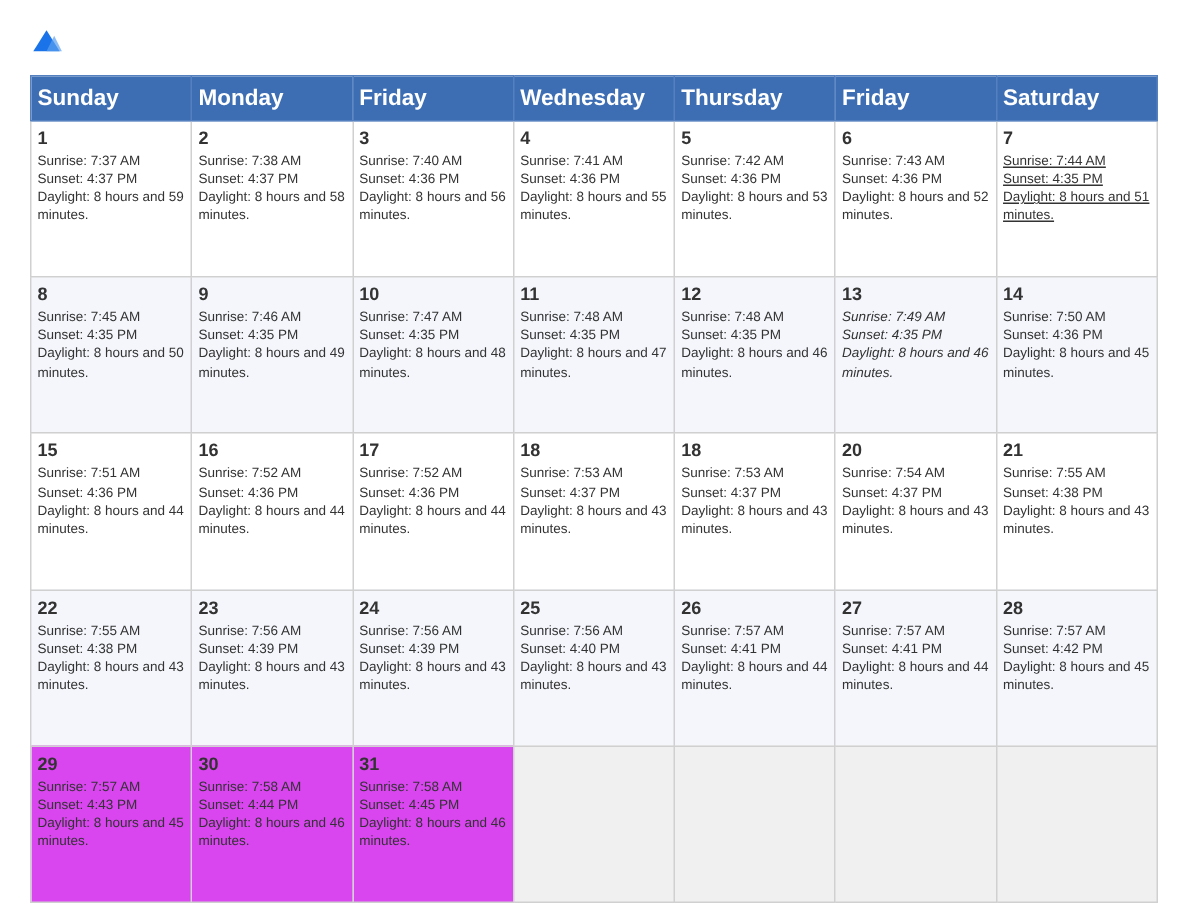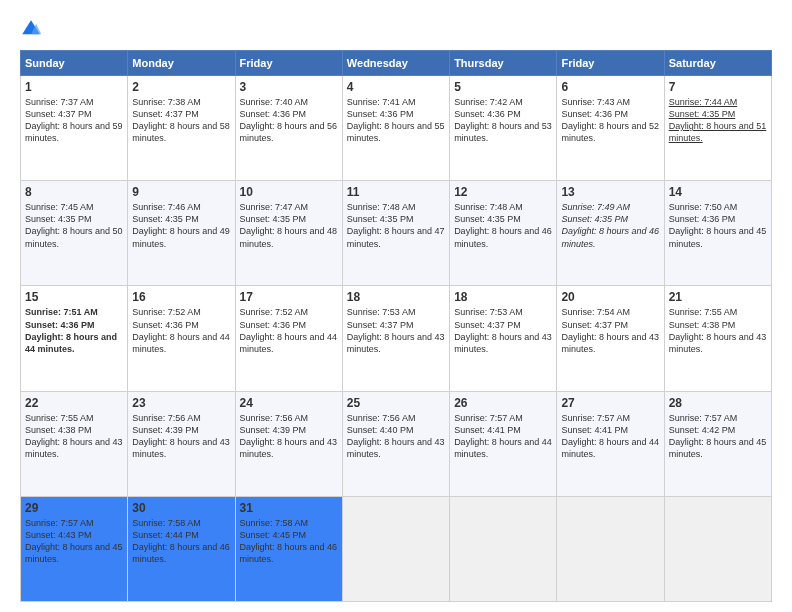--- a/index.html
+++ b/index.html
@@ -57,40 +57,40 @@
     .calendar {
       flex: 1;
       border: 1px solid #ccc;
       border-collapse: collapse;
       width: 100%;
       table-layout: fixed;
     }
     .calendar th {
       background-color: #3d6eb4;
       color: #fff;
-      font-size: 11px;
+      font-size: 15px;
       font-weight: bold;
       padding: 6px 4px;
       text-align: left;
       border: 1px solid #5580c0;
     }
     .calendar td {
       border: 1px solid #d0d0d0;
       vertical-align: top;
       padding: 4px 4px 4px 4px;
       font-size: 9.5px;
       color: #333;
       background: #fff;
       height: 88px;
     }
     .calendar tr:nth-child(even) td {
       background: #f4f6fb;
     }
     .calendar tr:last-child td {
-      background: #3b82f6;
+      background: #d946ef;
     }
     .day-number {
       font-size: 12px;
       font-weight: bold;
       display: block;
       margin-bottom: 2px;
     }
     .cell-text {
       font-size: 9px;
       line-height: 1.35;
@@ -218,21 +218,21 @@
           <td>
             <span class="day-number">14</span>
             <div class="cell-text" style="white-space: pre-line;">Sunrise: 7:50 AM
 Sunset: 4:36 PM
 Daylight: 8 hours and 45 minutes.</div>
           </td>
         </tr>
         <tr>
           <td>
             <span class="day-number">15</span>
-            <div class="cell-text" style="white-space: pre-line; font-weight: bold;">Sunrise: 7:51 AM
+            <div class="cell-text" style="white-space: pre-line;">Sunrise: 7:51 AM
 Sunset: 4:36 PM
 Daylight: 8 hours and 44 minutes.</div>
           </td>
           <td>
             <span class="day-number">16</span>
             <div class="cell-text" style="white-space: pre-line;">Sunrise: 7:52 AM
 Sunset: 4:36 PM
 Daylight: 8 hours and 44 minutes.</div>
           </td>
           <td>

